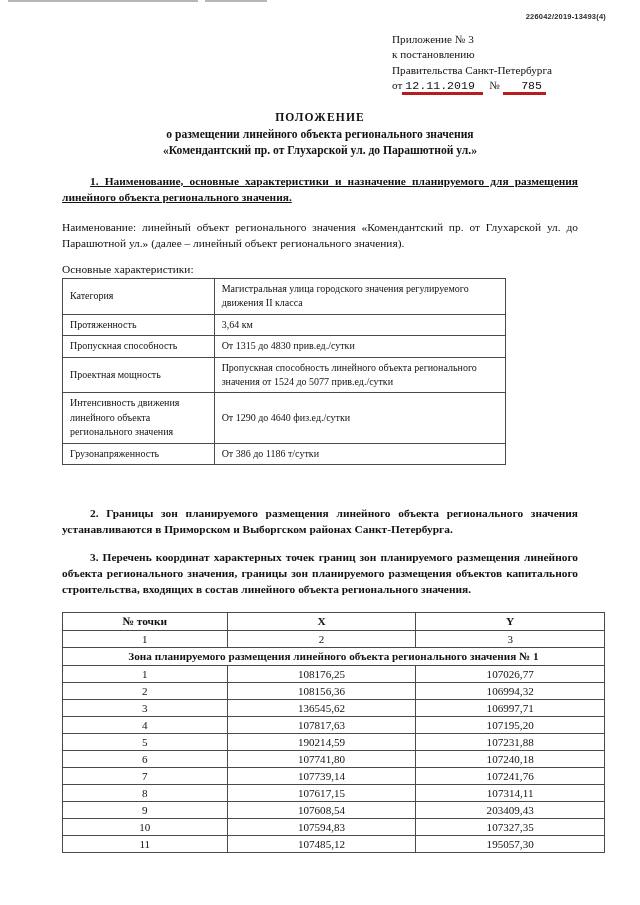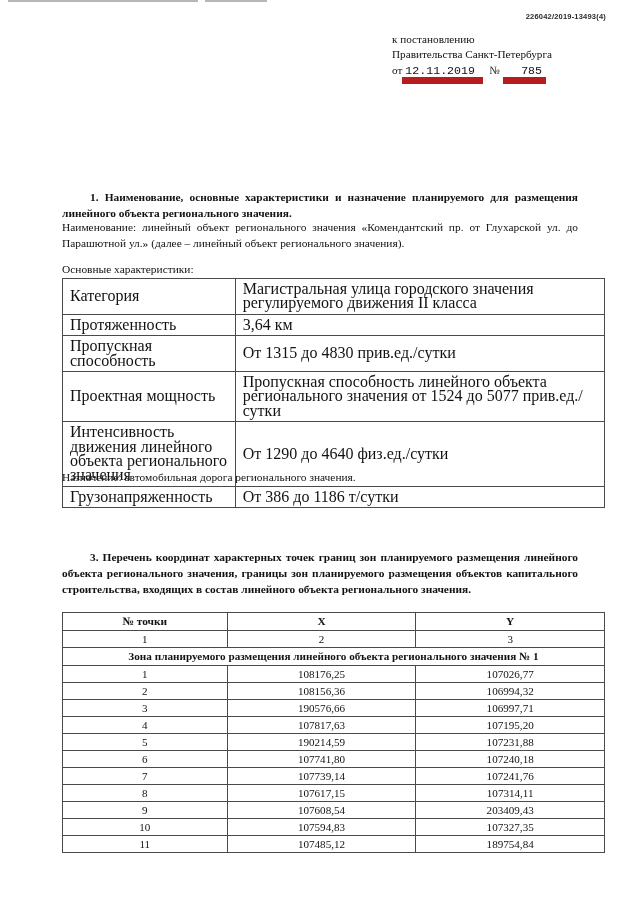--- a/index.html
+++ b/index.html
@@ -54,21 +54,21 @@
     top: 32px;
     left: 392px;
     font-size: 11.2px;
     line-height: 15.4px;
     color: #111;
   }
   .approval .line { white-space: nowrap; }
   .approval .typed {
     font-family: "Liberation Mono", "DejaVu Sans Mono", monospace;
     font-size: 11.6px;
-    border-bottom: 7px solid #b91c1c;
+    border-bottom: 3px solid #b91c1c;
     padding: 0 4px 0 3px;
     display: inline-block;
     line-height: 13px;
   }
   .approval .typed.date { min-width: 74px; }
   .approval .typed.num { min-width: 36px; text-align: right; }
   .approval .lbl-ot { display:inline-block; }
   .approval .lbl-no { display:inline-block; padding: 0 3px 0 6px; }
 
   .title-block {
@@ -90,35 +90,35 @@
     font-size: 11.4px;
     line-height: 16.2px;
     text-align: justify;
     text-indent: 28px;
     font-weight: bold;
   }
   .para.plain {
     font-weight: normal;
     text-indent: 0;
   }
-  #para-1  { top: 189px; }
+  #para-1  { top: 173px; text-decoration: underline; }
   #para-name { top: 219px; }
   #para-basic { top: 261px; }
   #para-purpose { top: 469px; }
   #para-2 { top: 505px; }
   #para-3 { top: 549px; }
 
   
   .char-table {
     position: absolute;
     top: 278px;
     left: 62px;
-    width: 543px;
+    width: 444px;
     border-collapse: collapse;
-    font-size: 16px;
+    font-size: 10px;
     line-height: 14.4px;
   }
   .char-table td {
     border: 1px solid #4a4a4a;
     padding: 3px 6px 3px 7px;
     vertical-align: middle;
   }
   .char-table td.k { width: 160px; }
   .char-table td.v { width: 375px; }
 
@@ -158,27 +158,33 @@
 <body>
 
 <div class="page">
 
   <div class="top-rule"></div>
   <div class="top-rule2"></div>
 
   <div class="doc-code">226042/2019-13493(4)</div>
 
   <div class="approval">
+    <div class="line">Приложение № 3</div>
     <div class="line">к постановлению</div>
     <div class="line">Правительства Санкт-Петербурга</div>
     <div class="line">
       <span class="lbl-ot">от</span><span class="typed date">12.11.2019</span><span class="lbl-no">№</span><span class="typed num">785</span>
     </div>
   </div>
 
+  <div class="title-block">
+    <div class="t1">ПОЛОЖЕНИЕ</div>
+    <div>о размещении линейного объекта регионального значения</div>
+    <div>«Комендантский пр. от Глухарской ул. до Парашютной ул.»</div>
+  </div>
 
   <div class="para" id="para-1">1. Наименование, основные характеристики и назначение планируемого для размещения линейного объекта регионального значения.</div>
   <div class="para plain" id="para-basic">Основные характеристики:</div>
   <div class="para plain" id="para-name">Наименование: линейный объект регионального значения «Комендантский пр. от Глухарской ул. до Парашютной ул.» (далее – линейный объект регионального значения).</div>
 
   <table class="char-table">
     <tbody>
       <tr>
         <td class="k">Категория</td>
         <td class="v">Магистральная улица городского значения регулируемого движения II класса</td>
@@ -199,21 +205,21 @@
         <td class="k">Интенсивность движения линейного объекта регионального значения</td>
         <td class="v">От 1290 до 4640 физ.ед./сутки</td>
       </tr>
       <tr>
         <td class="k">Грузонапряженность</td>
         <td class="v">От 386 до 1186 т/сутки</td>
       </tr>
     </tbody>
   </table>
 
-  <div class="para plain" id="para-purpose">Назначение: автомобильная дорога регионального значения.</div>
+  <div class="para" id="para-2">2. Границы зон планируемого размещения линейного объекта регионального значения устанавливаются в Приморском и Выборгском районах Санкт-Петербурга.</div>
   <div class="para" id="para-3">3. Перечень координат характерных точек границ зон планируемого размещения линейного объекта регионального значения, границы зон планируемого размещения объектов капитального строительства, входящих в состав линейного объекта регионального значения.</div>
 
   <table class="coord-table">
     <colgroup>
       <col class="c1">
         <col class="c2">
         <col class="c3">
     </colgroup>
     <thead>
       <tr>
@@ -236,21 +242,21 @@
         <td>108176,25</td>
         <td>107026,77</td>
       </tr>
       <tr>
         <td>2</td>
         <td>108156,36</td>
         <td>106994,32</td>
       </tr>
       <tr>
         <td>3</td>
-        <td>190576,66</td>
+        <td>136545,62</td>
         <td>106997,71</td>
       </tr>
       <tr>
         <td>4</td>
         <td>107817,63</td>
         <td>107195,20</td>
       </tr>
       <tr>
         <td>5</td>
         <td>190214,59</td>
@@ -277,18 +283,18 @@
         <td>203409,43</td>
       </tr>
       <tr>
         <td>10</td>
         <td>107594,83</td>
         <td>107327,35</td>
       </tr>
       <tr>
         <td>11</td>
         <td>107485,12</td>
-        <td>189754,84</td>
+        <td>195057,30</td>
       </tr>
     </tbody>
   </table>
 
 </div>
 
 </body></html>

